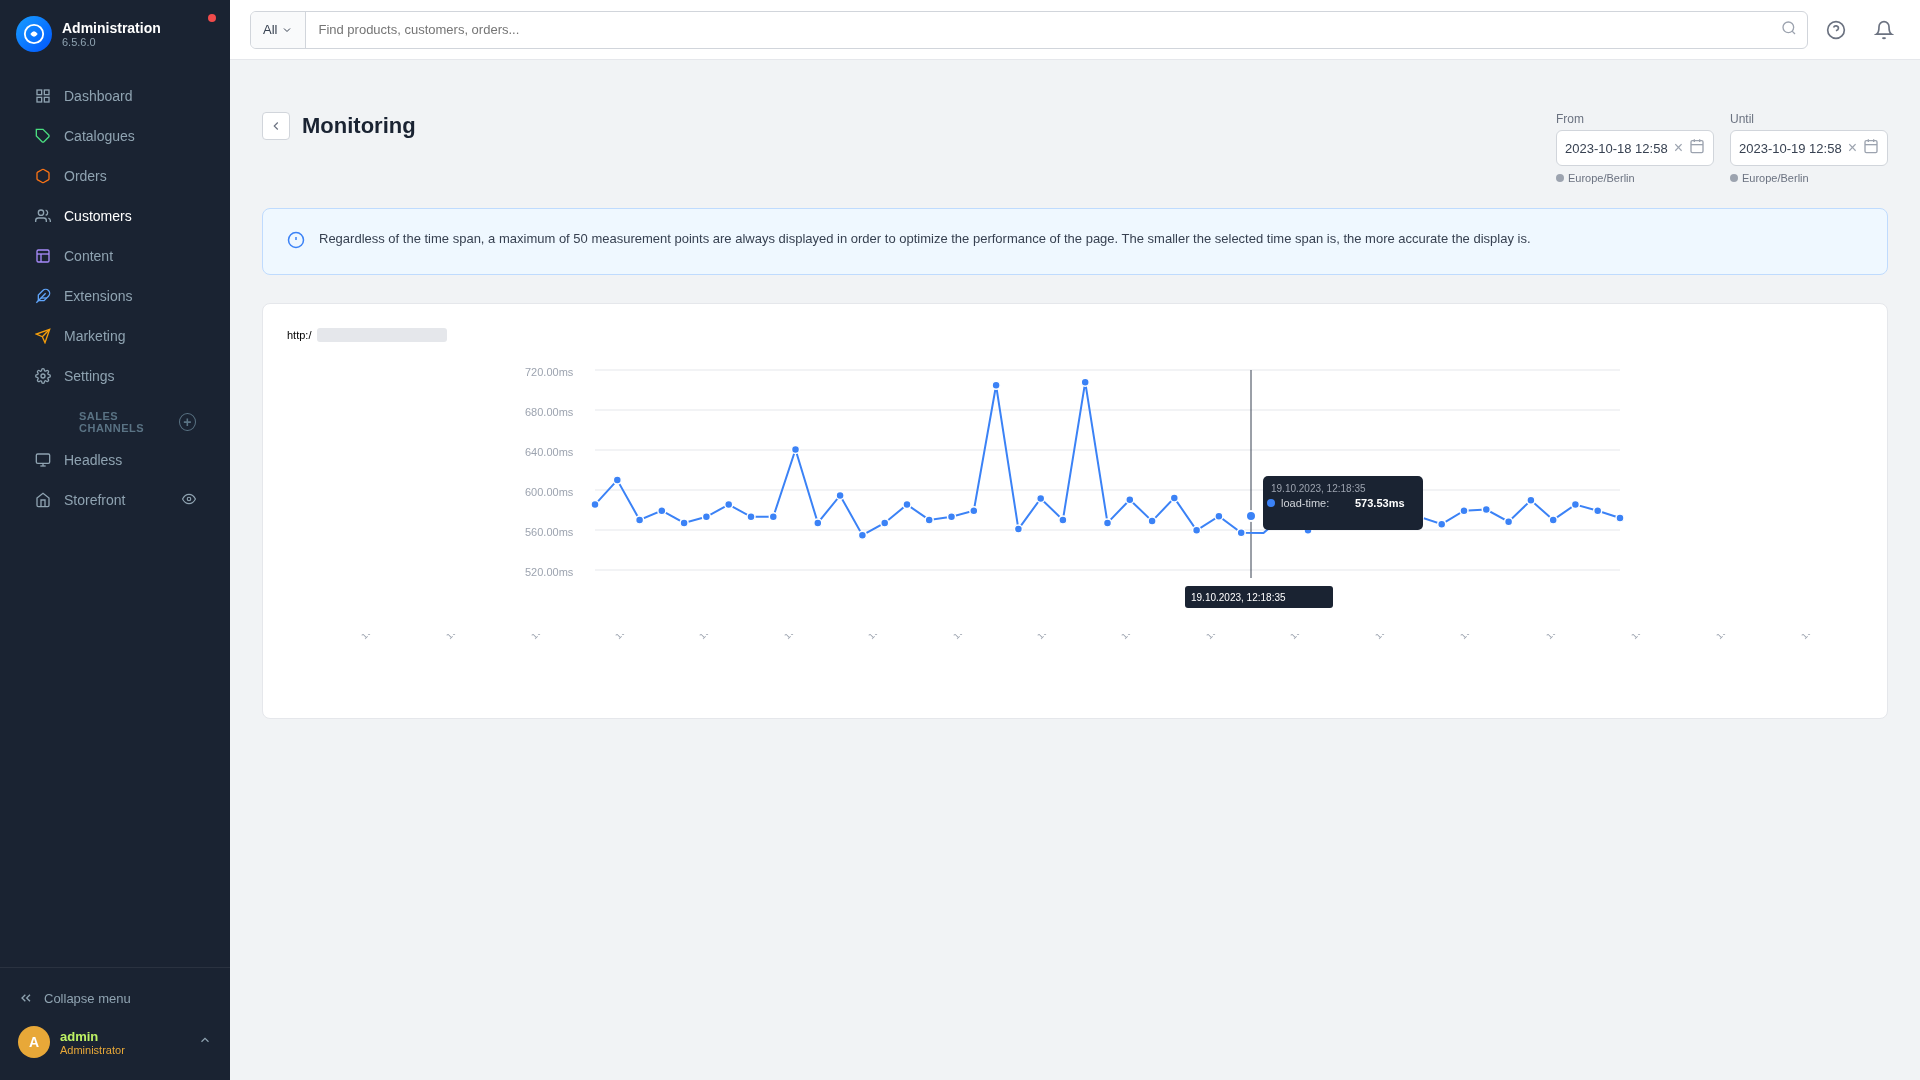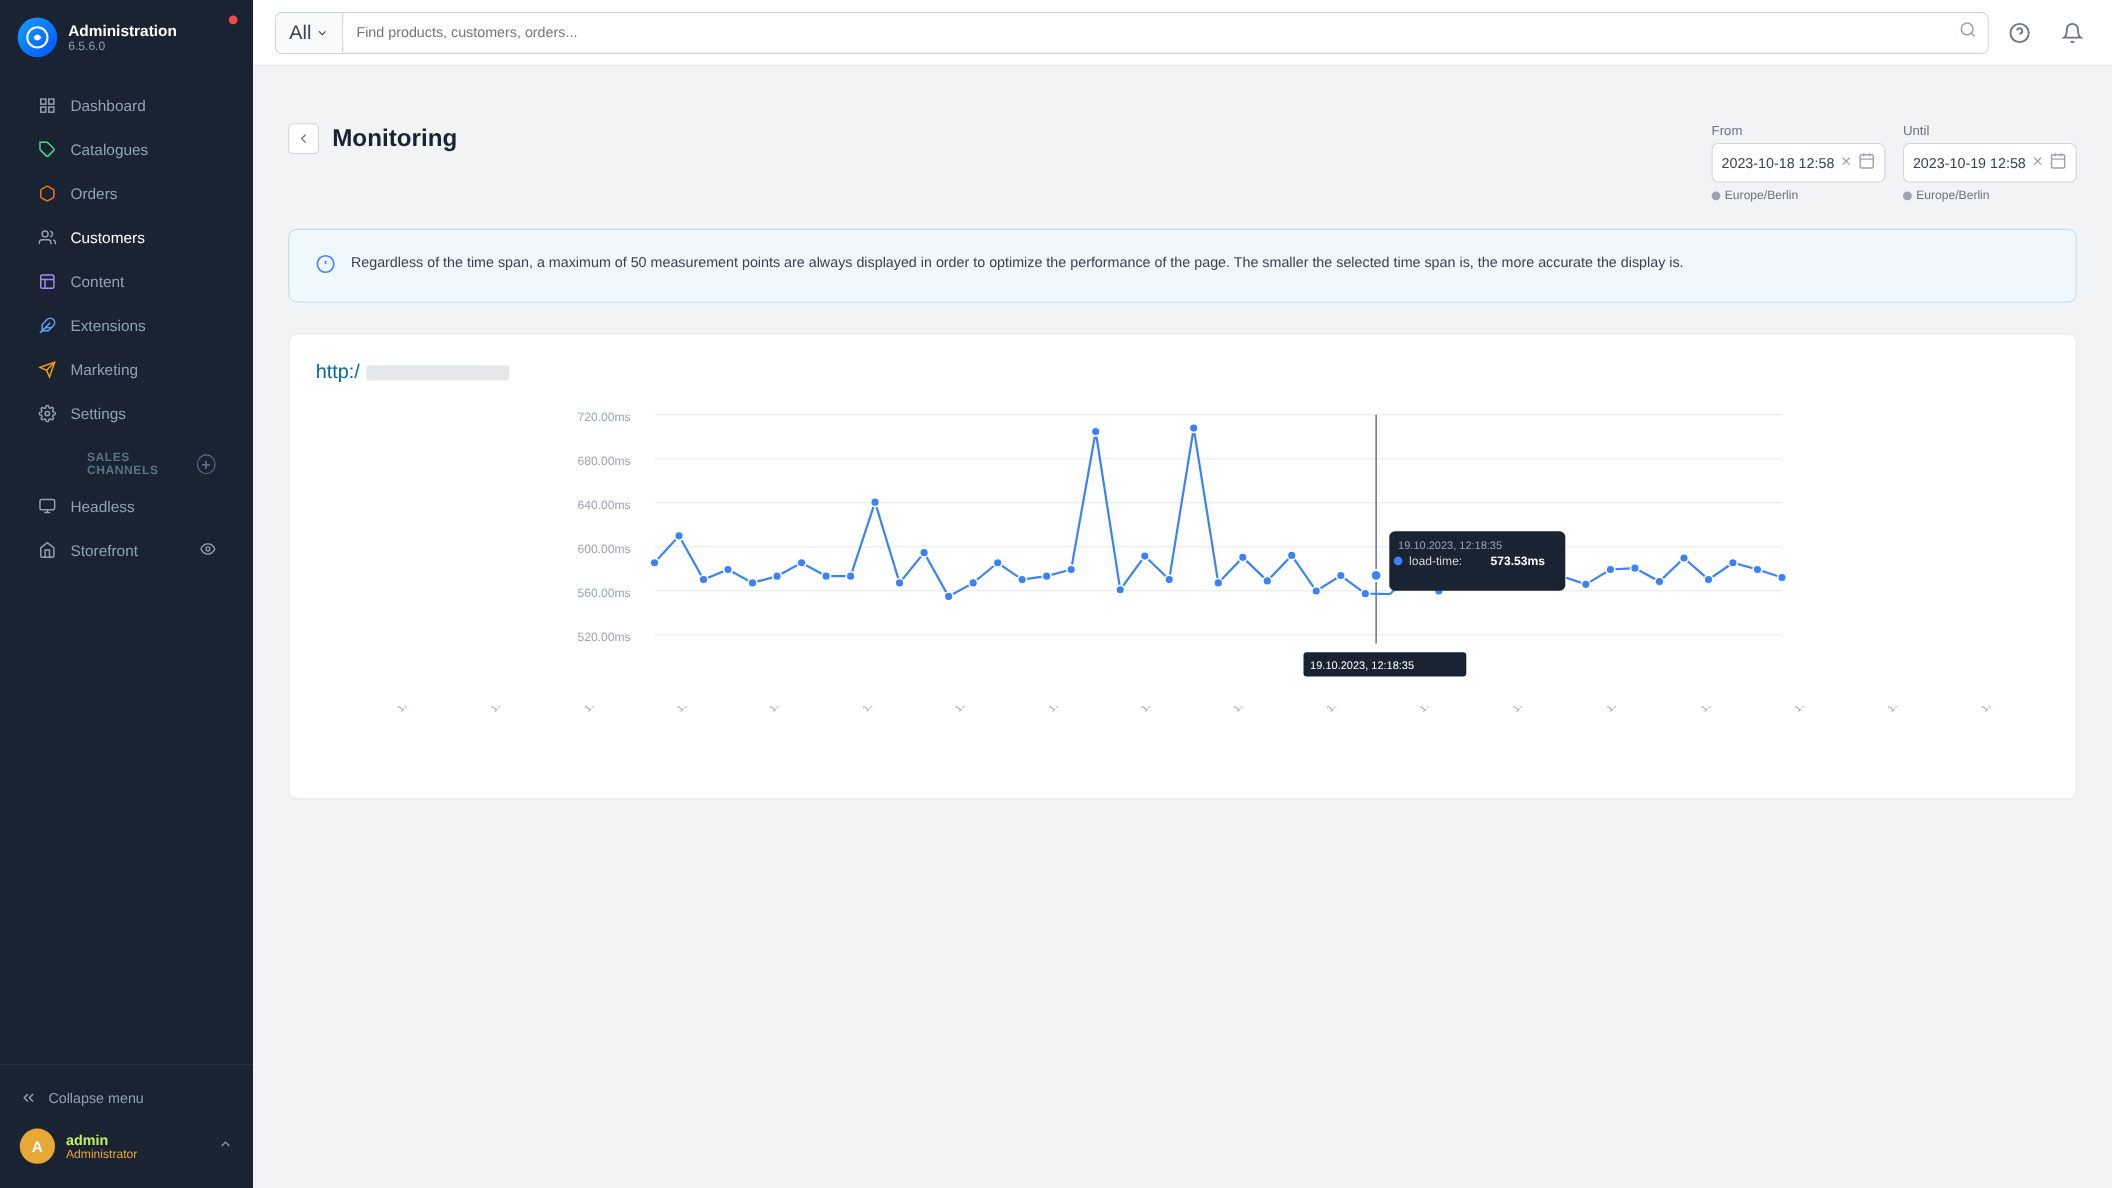--- a/index.html
+++ b/index.html
@@ -157,21 +157,21 @@
       border-radius: 6px;
       overflow: hidden;
       height: 38px;
     }
     .search-filter {
       display: flex;
       align-items: center;
       gap: 4px;
       padding: 0 12px;
       border-right: 1px solid #d1d5db;
-      font-size: 18px;
+      font-size: 13px;
       color: #374151;
       cursor: pointer;
       height: 100%;
       background: #f9fafb;
     }
     .search-input {
       flex: 1;
       border: none;
       outline: none;
       padding: 0 12px;
@@ -279,22 +279,22 @@
     }
 
     
     .chart-container {
       background: white;
       border-radius: 8px;
       border: 1px solid #e5e7eb;
       padding: 24px;
     }
     .chart-url {
-      font-size: 18px;
-      color: #0369a1;
+      font-size: 11px;
+      color: #000000;
       margin-bottom: 16px;
       display: flex;
       align-items: center;
       gap: 6px;
     }
     .url-blur {
       display: inline-block;
       background: #e5e7eb;
       border-radius: 3px;
       width: 130px;

